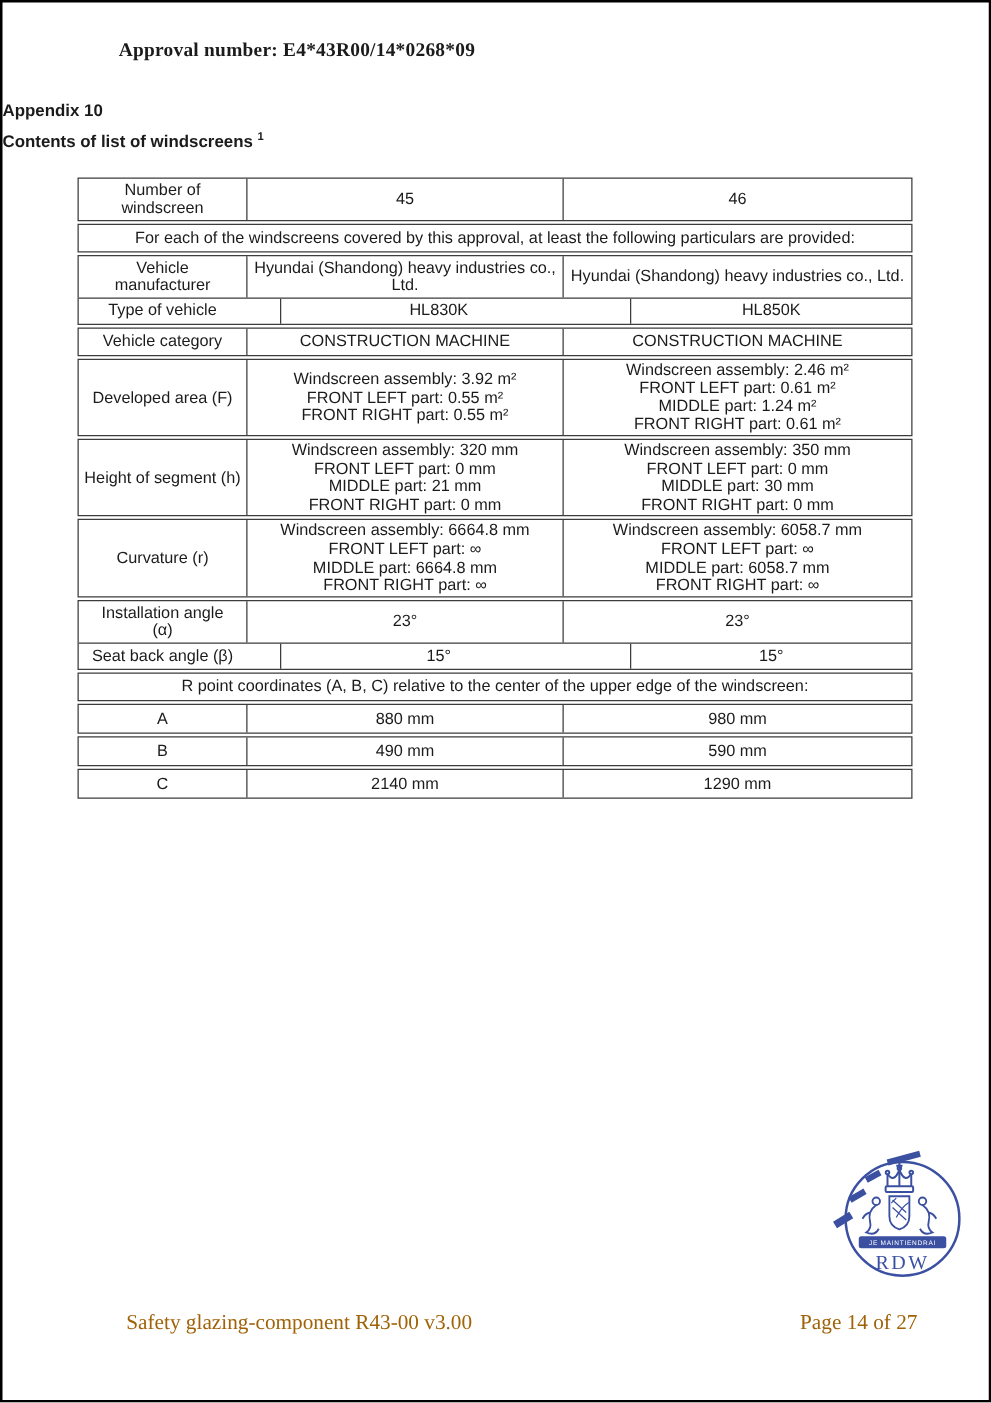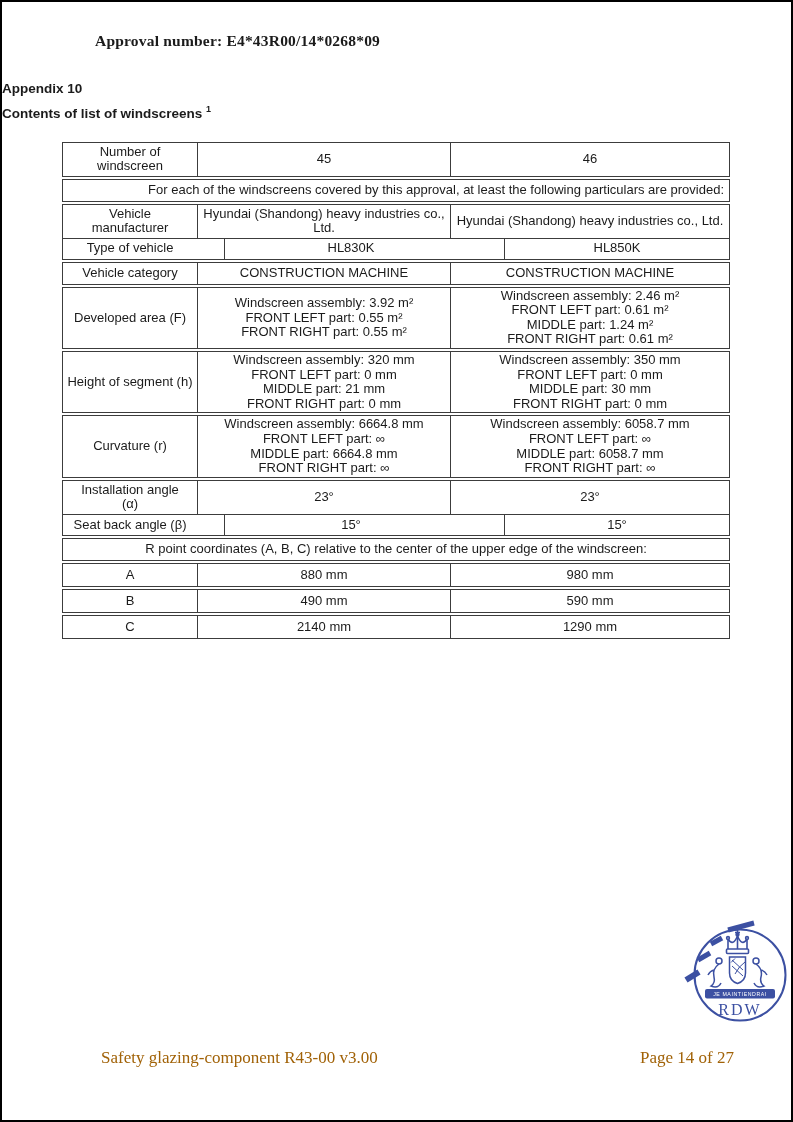--- a/index.html
+++ b/index.html
@@ -21,41 +21,41 @@
   .doc-subtitle sup { font-size:9px; }
 
   .tbl { width:668px; margin:21px 0 0 60px; font-size:13px; }
   .sec { border:1px solid #3c3c3c; margin-bottom:2px; }
   .row3 { display:grid; grid-template-columns:134px 253px 1fr; align-items:center; }
   .row3 + .row3 { border-top:1px solid #3c3c3c;gap:27px; }
   .cell { text-align:center; padding:2px 3px; line-height:1.12; }
   .cell + .cell { border-left:1px solid #3c3c3c; align-self:stretch;
                   display:flex; flex-direction:column; justify-content:center;text-align:center; }
   .lab { padding:2px 9px; }
-  .notecell { padding:3px 5px; text-align:right; line-height:1.15; }
+  .notecell { padding:3px 5px; text-align:center; line-height:1.15; }
   .notecell.centered { text-align:center; }
   .r-head  { min-height:31px; }
   .r-man   { min-height:31px; }
   .r-type  { min-height:21px; }
   .r-cat   { min-height:21px; }
   .r-multi .cell { padding:1px 3px; }
   .r-multi .cell > div { line-height:14.6px; }
   .r-inst  { min-height:29px; }
   .r-seat  { min-height:21px; }
   .r-abc   { min-height:22px; }
 
   .footer-left, .footer-right {
     position:absolute; top:1046px;
     font-family:"Liberation Serif","DejaVu Serif",serif;
     font-size:17px; color:#a16207;
   }
   .footer-left  { left:99px; }
   .footer-right { right:57px; }
 
-  .rdw-logo { position:absolute; left:682px; top:916px; width:106px; height:110px; }
+  .rdw-logo { position:absolute; left:664px; top:916px; width:106px; height:110px; }
 </style>
 </head>
 <body>
 
 <div class="page">
 
   <div class="approval">Approval number: E4*43R00/14*0268*09</div>
 
   <div class="title-block">
     <div class="appendix-title">Appendix 10</div>

